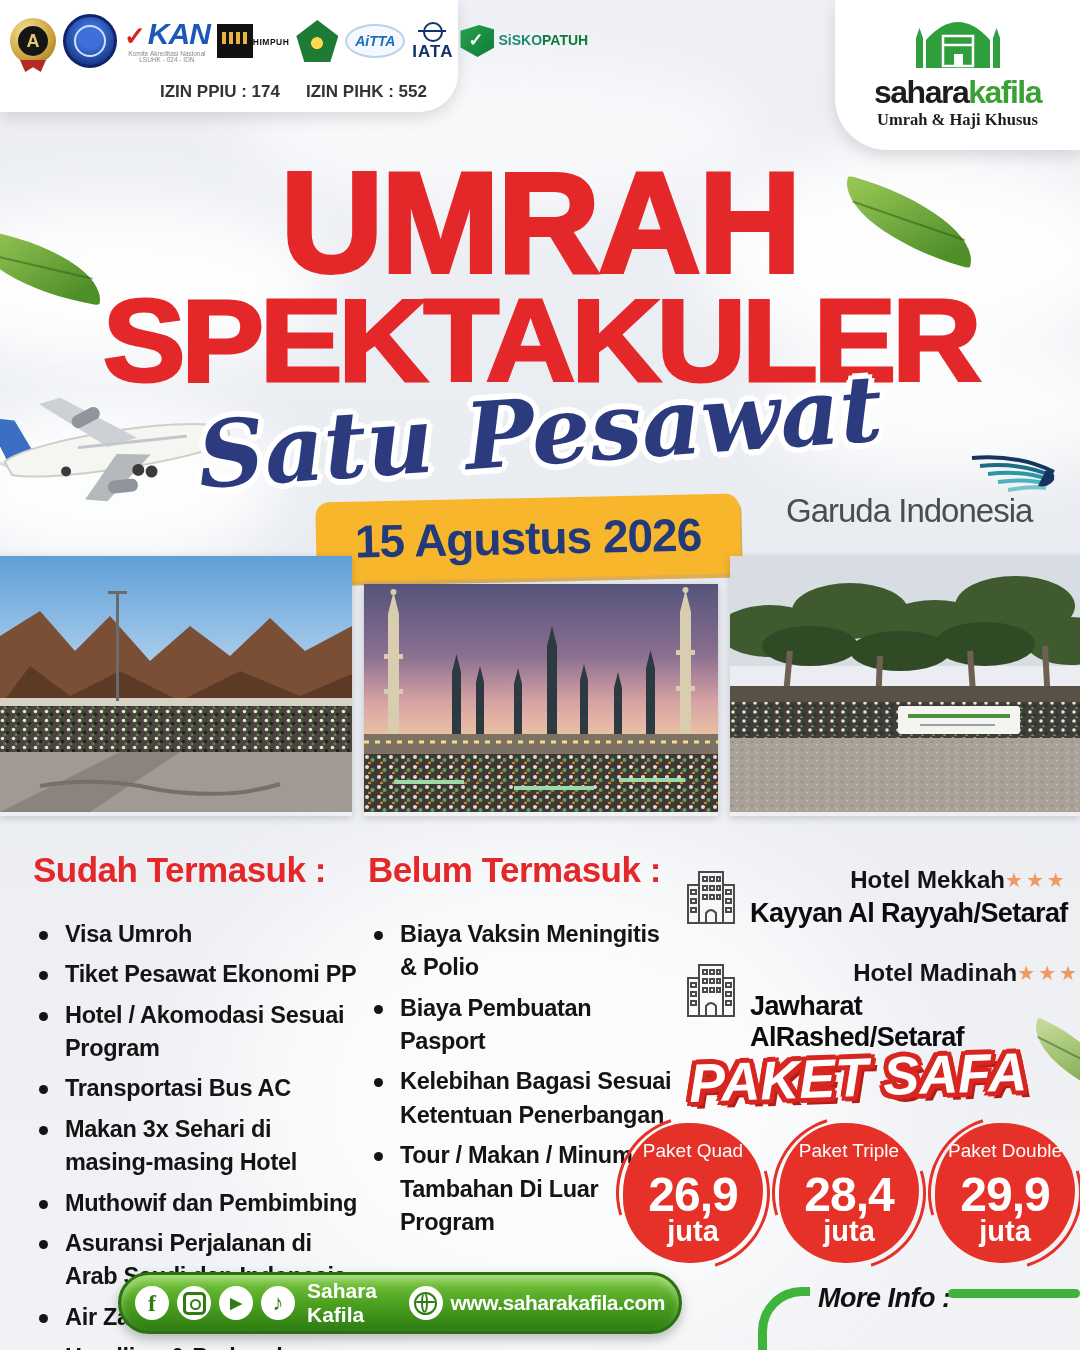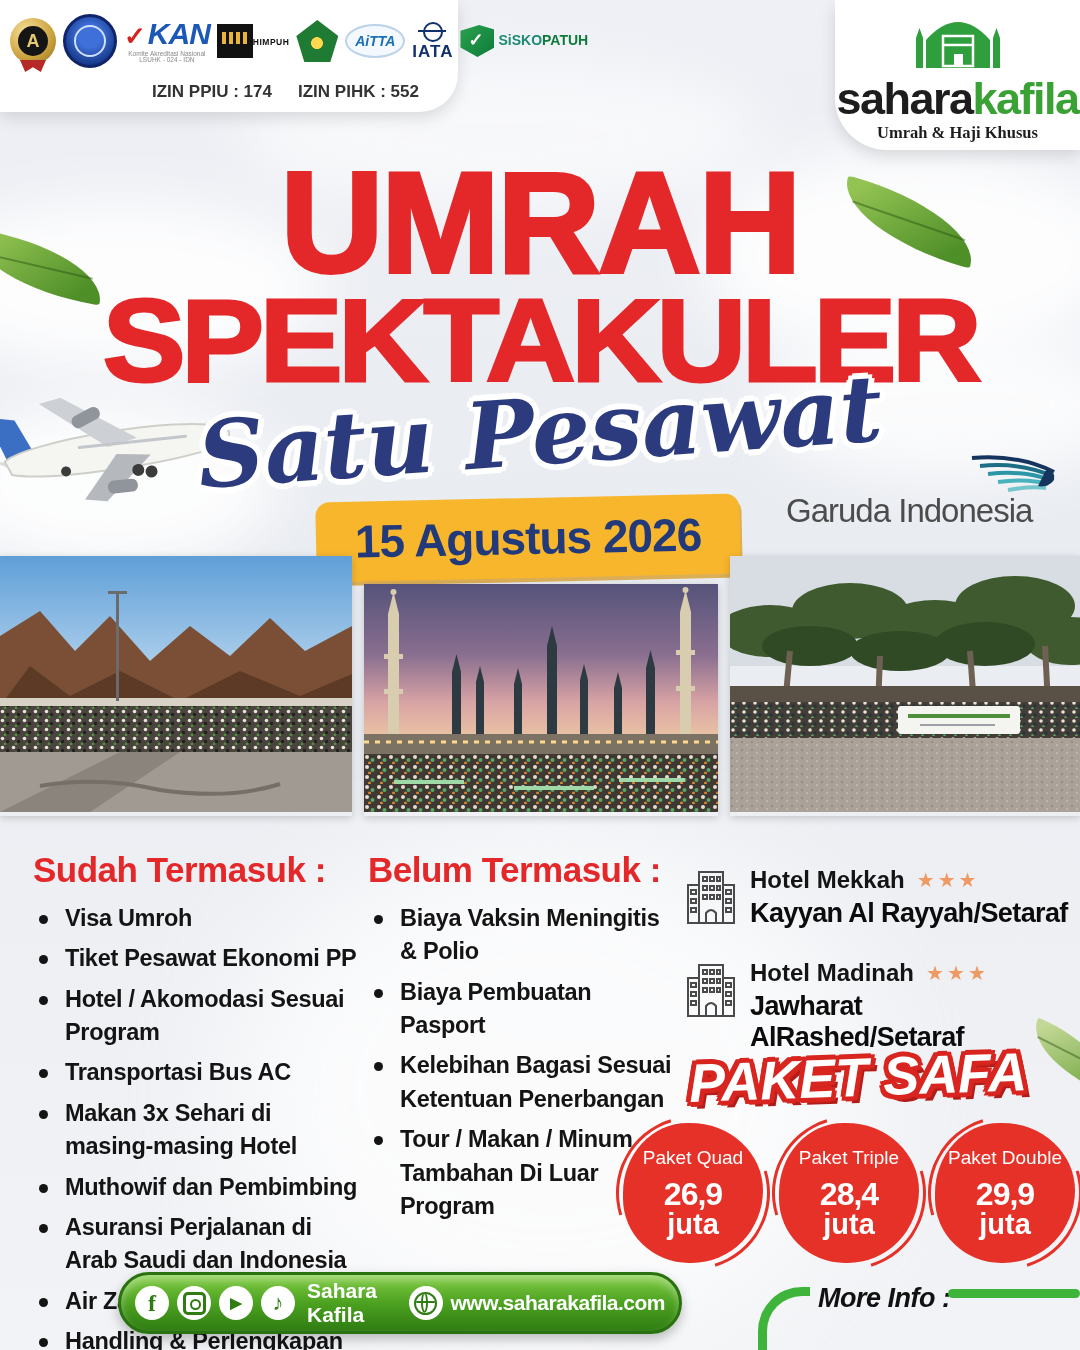--- a/index.html
+++ b/index.html
@@ -45,25 +45,25 @@
   .iata{display:flex;flex-direction:column;align-items:center;line-height:1;}
   .iata .glb{width:16px;height:16px;border-radius:50%;border:2px solid #12306b;position:relative;margin-bottom:1px;}
   .iata .glb::after{content:"";position:absolute;left:-7px;top:6px;width:28px;height:2px;background:#12306b;}
   .iata .txt{color:#12306b;font-weight:700;font-size:17px;letter-spacing:1px;}
   .sisko{display:flex;align-items:center;gap:4px;}
   .sisko .shield{width:34px;height:32px;background:linear-gradient(135deg,#2aa24e,#0f7a3a);clip-path:polygon(0 18%,55% 0,100% 14%,100% 70%,50% 100%,0 70%);position:relative;}
   .sisko .shield::after{content:"✓";position:absolute;left:8px;top:4px;color:#fff;font-size:18px;font-weight:700;}
   .sisko .stack{display:flex;flex-direction:row;line-height:.95;}
   .sisko .s1{color:#1d8a74;font-weight:700;font-size:14px;}
   .sisko .s2{color:#0f7a3a;font-weight:700;font-size:14px;}
-  .izin-row{position:absolute;left:152px;top:82px;display:flex;gap:26px;font-size:17px;font-weight:700;color:#333;}
+  .izin-row{position:absolute;left:160px;top:82px;display:flex;gap:26px;font-size:17px;font-weight:700;color:#333;}
   
   .brand-panel{position:absolute;right:0;top:0;width:245px;height:150px;background:#ffffff;border-radius:0 0 0 52px;box-shadow:0 6px 16px rgba(0,0,0,.12);text-align:center;}
   .kaaba{margin-top:10px;}
-  .brand-name{font-size:45px;font-weight:700;letter-spacing:-1.5px;line-height:1;margin-top:-2px;}
+  .brand-name{font-size:32px;font-weight:700;letter-spacing:-1.5px;line-height:1;margin-top:-2px;}
   .brand-name .blk{color:#1d1d1d;}
   .brand-name .grn{color:#3aa235;}
   .brand-tag{font-family:"Liberation Serif",serif;font-weight:700;font-size:16.5px;color:#1d1d1d;margin-top:2px;}
   
   .title1{position:absolute;left:0;top:152px;width:100%;text-align:center;font-size:142px;line-height:1;font-weight:700;color:#e4282a;-webkit-text-stroke:4px #e4282a;letter-spacing:-2px;}
   .title2{position:absolute;left:0;top:283px;width:100%;text-align:center;font-size:116px;line-height:1;font-weight:700;color:#e4282a;-webkit-text-stroke:3px #e4282a;letter-spacing:-4px;transform:scaleX(1.07);}
   .script{position:absolute;left:0;top:378px;width:100%;text-align:center;font-family:"DejaVu Serif",serif;font-style:italic;font-weight:700;font-size:92px;color:#2c3b7d;transform:rotate(-4deg);
     text-shadow:-4px -4px 0 #fff,4px -4px 0 #fff,-4px 4px 0 #fff,4px 4px 0 #fff,0 6px 0 #fff,6px 0 0 #fff,-6px 0 0 #fff,0 -6px 0 #fff;}
   .date-badge{position:absolute;left:316px;top:498px;width:424px;height:80px;background:#f8b62d;border-radius:14px;transform:rotate(-1.2deg);display:flex;align-items:center;justify-content:center;box-shadow:2px 4px 0 rgba(214,148,20,.7);}
   .date-badge span{color:#223a7a;font-size:46px;font-weight:700;letter-spacing:-1px;}
@@ -72,41 +72,41 @@
   .plane{position:absolute;left:-14px;top:362px;transform:rotate(-6deg);}
   
   .photo{position:absolute;box-shadow:0 2px 8px rgba(0,0,0,.18);}
   .ph-left{left:0;top:556px;}
   .ph-mid{left:364px;top:584px;}
   .ph-right{left:730px;top:556px;}
   
   .list-col{position:absolute;}
   .inc{left:33px;top:850px;width:332px;}
   .exc{left:368px;top:850px;width:306px;}
-  .list-head{font-size:35px;font-weight:700;color:#e4282a;letter-spacing:-.5px;margin:0 0 12px 0;}
+  .list-head{font-size:35px;font-weight:700;color:#e4282a;letter-spacing:-.5px;margin:0 0 28px 0;}
   ul.plist{list-style:none;margin:0;padding:0;}
   ul.plist li{position:relative;padding-left:32px;font-size:23.5px;font-weight:700;color:#141414;line-height:1.42;margin-bottom:7px;letter-spacing:-.3px;}
   ul.plist li::before{content:"";position:absolute;left:6px;top:13px;width:9px;height:9px;border-radius:50%;background:#141414;}
   
   .hotels{position:absolute;left:686px;top:866px;width:394px;}
   .hotel-row{display:flex;gap:14px;margin-bottom:30px;}
   .hotel-icon{flex:0 0 auto;margin-top:3px;}
-  .hotel-label-line{display:flex;align-items:center;gap:12px;}
+  .hotel-label-line{display:flex;align-items:center;justify-content:flex-end;}
   .hotel-label{font-size:24px;font-weight:700;color:#141414;}
   .hotel-stars{font-size:20px;color:#ef9a63;letter-spacing:3px;}
   .hotel-name{font-size:27px;font-weight:700;color:#0c0c0c;letter-spacing:-.6px;margin-top:4px;}
   
   .paket-title{position:absolute;left:688px;top:1046px;width:340px;text-align:center;font-size:54px;font-style:italic;font-weight:700;color:#ffffff;letter-spacing:0;transform:rotate(-2deg);
     text-shadow:-4px -4px 0 #d8251f,4px -4px 0 #d8251f,-4px 4px 0 #d8251f,4px 4px 0 #d8251f,0 -5px 0 #d8251f,0 5px 0 #d8251f,-5px 0 0 #d8251f,5px 0 0 #d8251f,6px 7px 0 #b11d18;}
   .prices{position:absolute;left:618px;top:1118px;width:462px;display:flex;justify-content:space-between;}
   .price{position:relative;width:150px;height:150px;}
   .price::before{content:"";position:absolute;inset:-2px;border:3px solid #e53128;border-radius:50%;border-color:transparent #e53128 transparent #e53128;transform:rotate(28deg);}
   .price-inner{position:absolute;inset:5px;background:#e53128;border-radius:47% 53% 52% 48% / 51% 49% 53% 47%;display:flex;flex-direction:column;align-items:center;justify-content:center;color:#fff;}
   .price-label{font-size:19px;font-weight:400;margin-bottom:1px;}
-  .price-value{font-size:32px;font-weight:700;line-height:.95;letter-spacing:-1px;margin-top:9px;}
+  .price-value{font-size:48px;font-weight:700;line-height:.95;letter-spacing:-1px;margin-top:9px;}
   .price-unit{font-size:29px;font-weight:700;line-height:1;}
   
   .footbar{position:absolute;left:118px;top:1272px;width:564px;height:62px;border-radius:32px;
     background:linear-gradient(180deg,#82cd45 0%,#4ea321 48%,#2e7c12 100%);border:3px solid #2a7110;box-sizing:border-box;
     box-shadow:inset 0 5px 8px rgba(255,255,255,.35),0 5px 12px rgba(0,0,0,.25);
     display:flex;align-items:center;padding:0 14px;gap:8px;}
   .soc{width:34px;height:34px;border-radius:50%;background:#fff;color:#2e7c12;display:flex;align-items:center;justify-content:center;font-weight:700;flex:0 0 auto;}
   .soc-fb{font-family:"Liberation Serif",serif;font-size:24px;}
   .soc-yt{font-size:15px;}
   .soc-tt{font-size:22px;}

